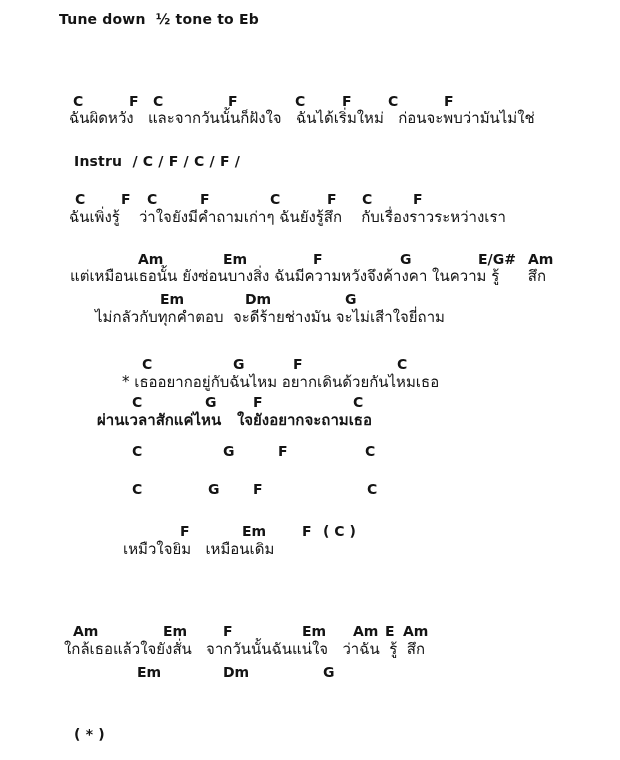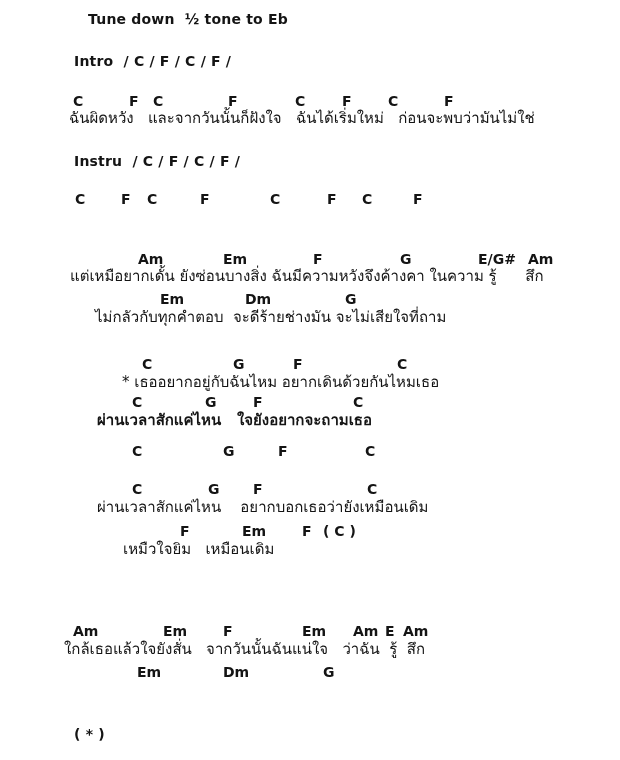--- a/index.html
+++ b/index.html
@@ -39,36 +39,35 @@
     white-space: pre;
   }
   .lyric {
     font-size: 15px;
   }
 </style>
 </head>
 <body>
 
 <div class="sheet">
-    <div class="line heading" style="top: 11px; left: 88px; text-align: center;">Tune down  ½ tone to Eb</div>
-    <div class="line heading" style="top: 53px; left: 74px;">Intro  / C / F / C / F /</div>
+    <div class="line heading" style="top: 11px; left: 59px; text-align: center;">Tune down  ½ tone to Eb</div>
     <div class="line chords" style="top: 93px;"><span class="chord" style="left: 73px;">C</span><span class="chord" style="left: 129px;">F</span><span class="chord" style="left: 153px;">C</span><span class="chord" style="left: 228px;">F</span><span class="chord" style="left: 295px;">C</span><span class="chord" style="left: 342px;">F</span><span class="chord" style="left: 388px;">C</span><span class="chord" style="left: 444px;">F</span></div>
     <div class="line lyric" style="top: 110px; left: 69px;">ฉันผิดหวัง   และจากวันนั้นก็ฝังใจ   ฉันได้เริ่มใหม่   ก่อนจะพบว่ามันไม่ใช่</div>
     <div class="line heading" style="top: 153px; left: 74px;">Instru  / C / F / C / F /</div>
     <div class="line chords" style="top: 191px;"><span class="chord" style="left: 75px;">C</span><span class="chord" style="left: 121px;">F</span><span class="chord" style="left: 147px;">C</span><span class="chord" style="left: 200px;">F</span><span class="chord" style="left: 270px;">C</span><span class="chord" style="left: 327px;">F</span><span class="chord" style="left: 362px;">C</span><span class="chord" style="left: 413px;">F</span></div>
+    <div class="line lyric" style="top: 209px; left: 69px;">ฉันเพิ่งรู้    ว่าใจยังมีคำถามเก่าๆ ฉันยังรู้สึก    กับเรื่องราวระหว่างเรา</div>
     <div class="line chords" style="top: 251px;"><span class="chord" style="left: 138px;">Am</span><span class="chord" style="left: 223px;">Em</span><span class="chord" style="left: 313px;">F</span><span class="chord" style="left: 400px;">G</span><span class="chord" style="left: 478px;">E/G#</span><span class="chord" style="left: 528px;">Am</span></div>
-    <div class="line lyric" style="top: 268px; left: 70px;">แต่เหมือยากเดั้น ยังซ่อนบางสิ่ง ฉันมีความหวังจึงค้างคา ในความ รู้      สึก</div>
+    <div class="line lyric" style="top: 268px; left: 70px;">แต่เหมือนเธอนั้น ยังซ่อนบางสิ่ง ฉันมีความหวังจึงค้างคา ในความ รู้      สึก</div>
     <div class="line chords" style="top: 291px;"><span class="chord" style="left: 160px;">Em</span><span class="chord" style="left: 245px;">Dm</span><span class="chord" style="left: 345px;">G</span></div>
-    <div class="line lyric" style="top: 309px; left: 95px;">ไม่กลัวกับทุกคำตอบ  จะดีร้ายช่างมัน จะไม่เสียใจที่ถาม</div>
+    <div class="line lyric" style="top: 309px; left: 95px;">ไม่กลัวกับทุกคำตอบ  จะดีร้ายช่างมัน จะไม่เสีาใจยี่ถาม</div>
     <div class="line chords" style="top: 356px;"><span class="chord" style="left: 142px;">C</span><span class="chord" style="left: 233px;">G</span><span class="chord" style="left: 293px;">F</span><span class="chord" style="left: 397px;">C</span></div>
     <div class="line lyric" style="top: 374px; left: 122px;">* เธออยากอยู่กับฉันไหม อยากเดินด้วยกันไหมเธอ</div>
     <div class="line chords" style="top: 394px;"><span class="chord" style="left: 132px;">C</span><span class="chord" style="left: 205px;">G</span><span class="chord" style="left: 253px;">F</span><span class="chord" style="left: 353px;">C</span></div>
     <div class="line lyric" style="top: 412px; left: 97px; font-weight: bold;">ผ่านเวลาสักแค่ไหน   ใจยังอยากจะถามเธอ</div>
     <div class="line chords" style="top: 443px;"><span class="chord" style="left: 132px;">C</span><span class="chord" style="left: 223px;">G</span><span class="chord" style="left: 278px;">F</span><span class="chord" style="left: 365px;">C</span></div>
     <div class="line chords" style="top: 481px;"><span class="chord" style="left: 132px;">C</span><span class="chord" style="left: 208px;">G</span><span class="chord" style="left: 253px;">F</span><span class="chord" style="left: 367px;">C</span></div>
-    <div class="line lyric" style="top: 499px; left: 97px;">ผ่านเวลาสักแค่ไหน    อยากบอกเธอว่ายังเหมือนเดิม</div>
     <div class="line chords" style="top: 523px;"><span class="chord" style="left: 180px;">F</span><span class="chord" style="left: 242px;">Em</span><span class="chord" style="left: 302px;">F</span><span class="chord" style="left: 323px;">( C )</span></div>
     <div class="line lyric" style="top: 541px; left: 123px;">เหมืวใจยิม   เหมือนเดิม</div>
     <div class="line chords" style="top: 623px;"><span class="chord" style="left: 73px;">Am</span><span class="chord" style="left: 163px;">Em</span><span class="chord" style="left: 223px;">F</span><span class="chord" style="left: 302px;">Em</span><span class="chord" style="left: 353px;">Am</span><span class="chord" style="left: 385px;">E</span><span class="chord" style="left: 403px;">Am</span></div>
     <div class="line lyric" style="top: 641px; left: 64px;">ใกล้เธอแล้วใจยังสั่น   จากวันนั้นฉันแน่ใจ   ว่าฉัน  รู้  สึก</div>
     <div class="line chords" style="top: 664px;"><span class="chord" style="left: 137px;">Em</span><span class="chord" style="left: 223px;">Dm</span><span class="chord" style="left: 323px;">G</span></div>
     <div class="line heading" style="top: 726px; left: 74px;">( * )</div>
   </div>
 
 </body></html>

